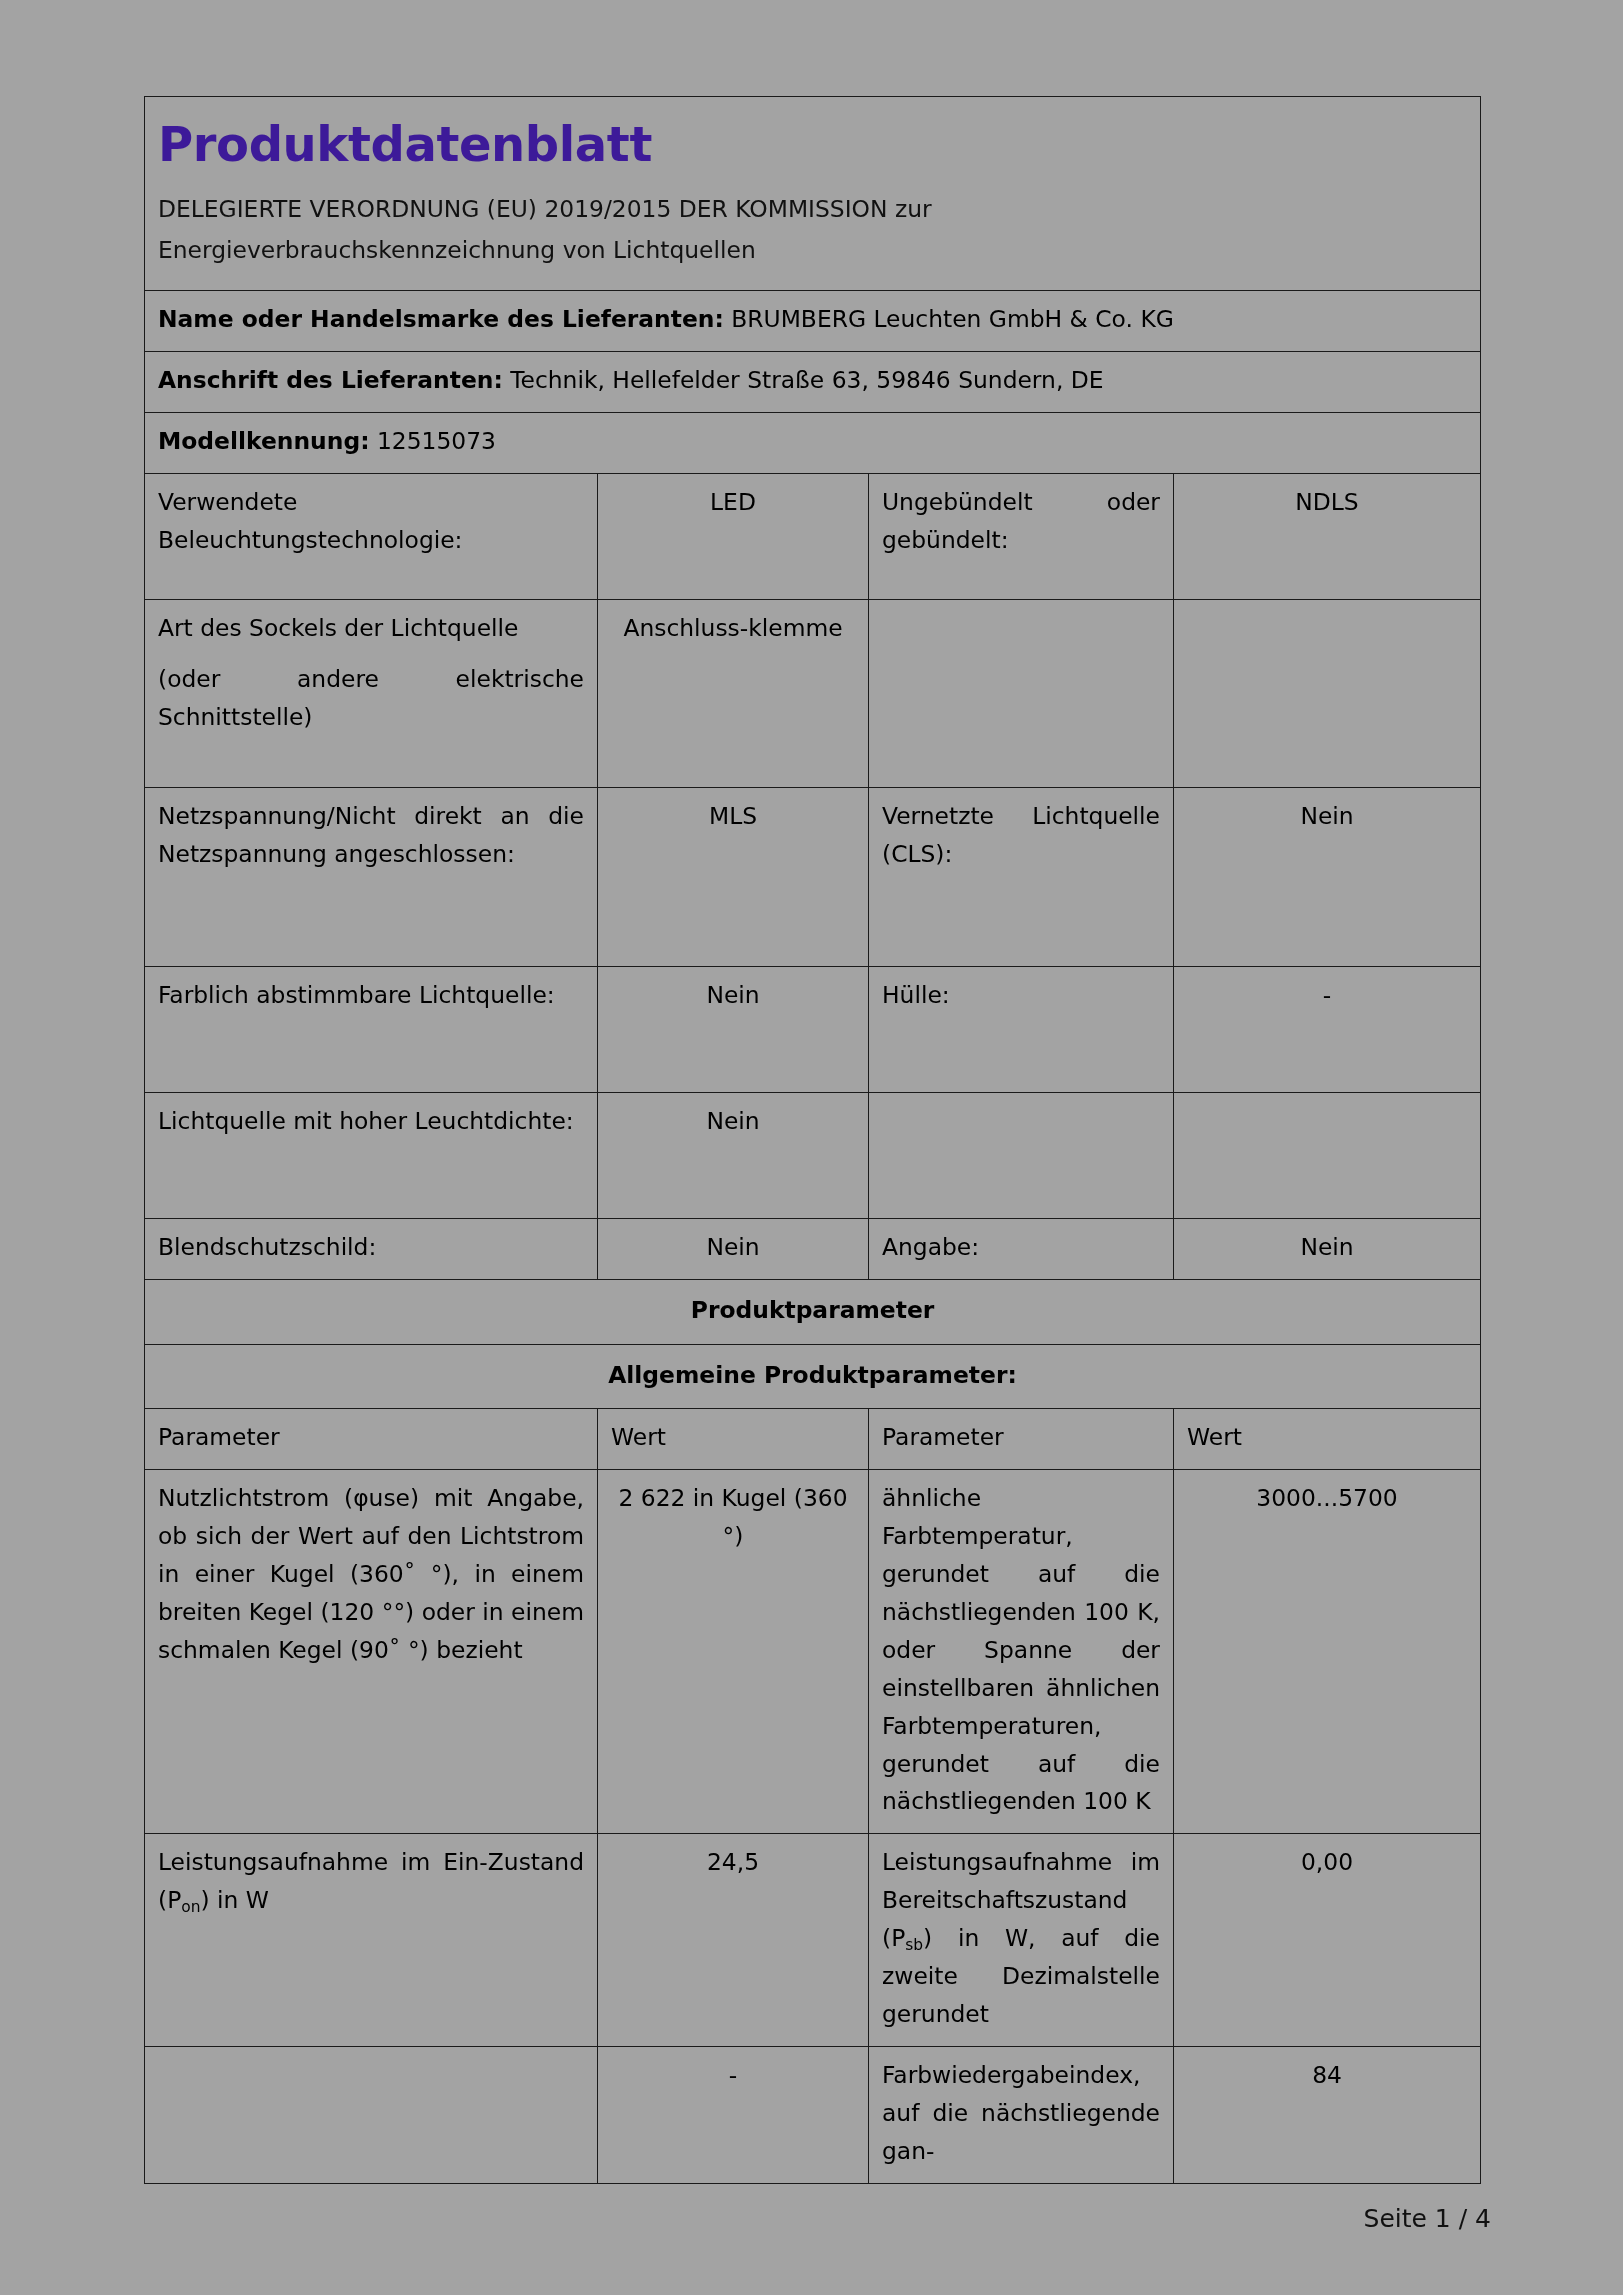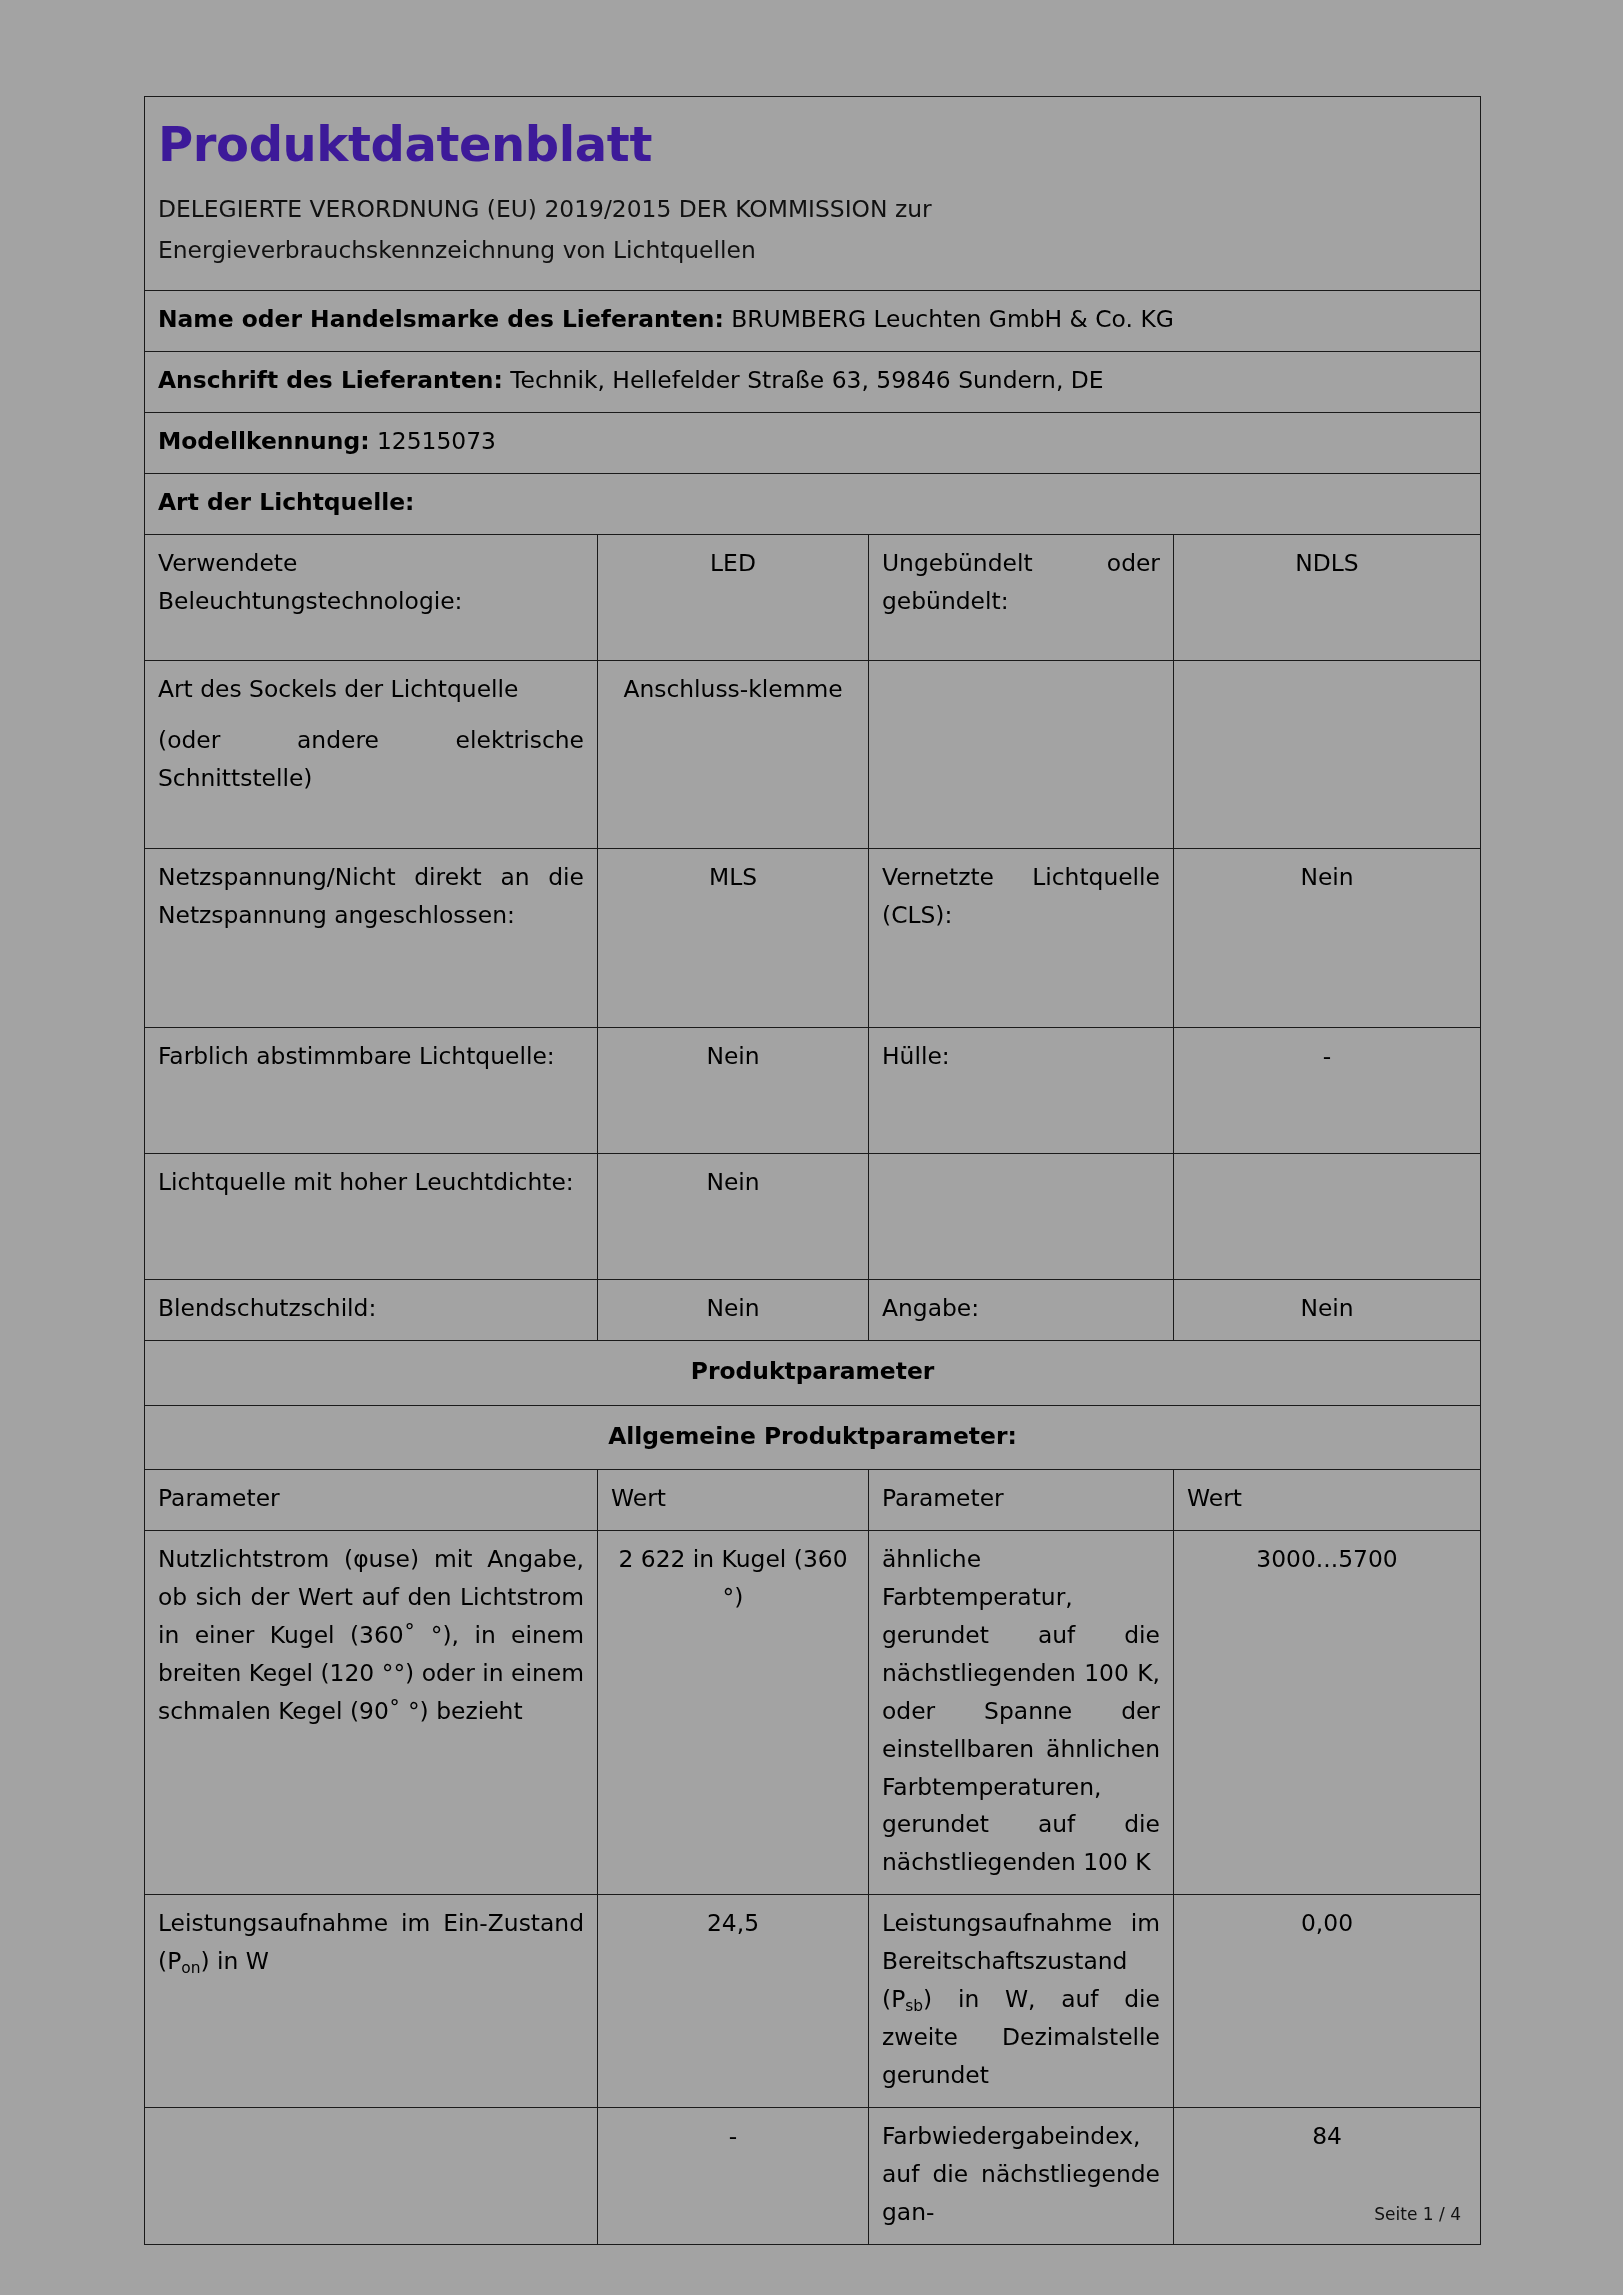--- a/index.html
+++ b/index.html
@@ -102,25 +102,25 @@
   .tall-d { height: 103px; }
 
   sub {
     font-size: 0.66em;
     vertical-align: -0.28em;
     line-height: 0;
   }
 
   .footer {
     position: absolute;
-    left: 126px;
+    left: 156px;
     top: 2204px;
     width: 1335px;
     text-align: right;
-    font-size: 17px;
+    font-size: 25px;
     color: #111111;
   }
 </style>
 </head>
 <body>
 
 <div class="page">
   <div class="sheet">
     <table class="datasheet">
       <colgroup>
@@ -153,23 +153,20 @@
           </td>
         </tr>
 
         <tr class="kv-row">
           <td colspan="4">
             <span class="kv-label">Modellkennung:</span>
             <span class="kv-value">12515073</span>
           </td>
         </tr>
 
-        <tr class="kv-row">
-          <td colspan="4" class="bold">Art der Lichtquelle:</td>
-        </tr>
 
         <tr>
           <td class="justify tall-a">Verwendete Beleuchtungstechnologie:</td>
           <td class="ctr">LED</td>
           <td class="justify">Ungebündelt oder gebündelt:</td>
           <td class="ctr">NDLS</td>
         </tr>
 
         <tr>
           <td class="tall-b">

